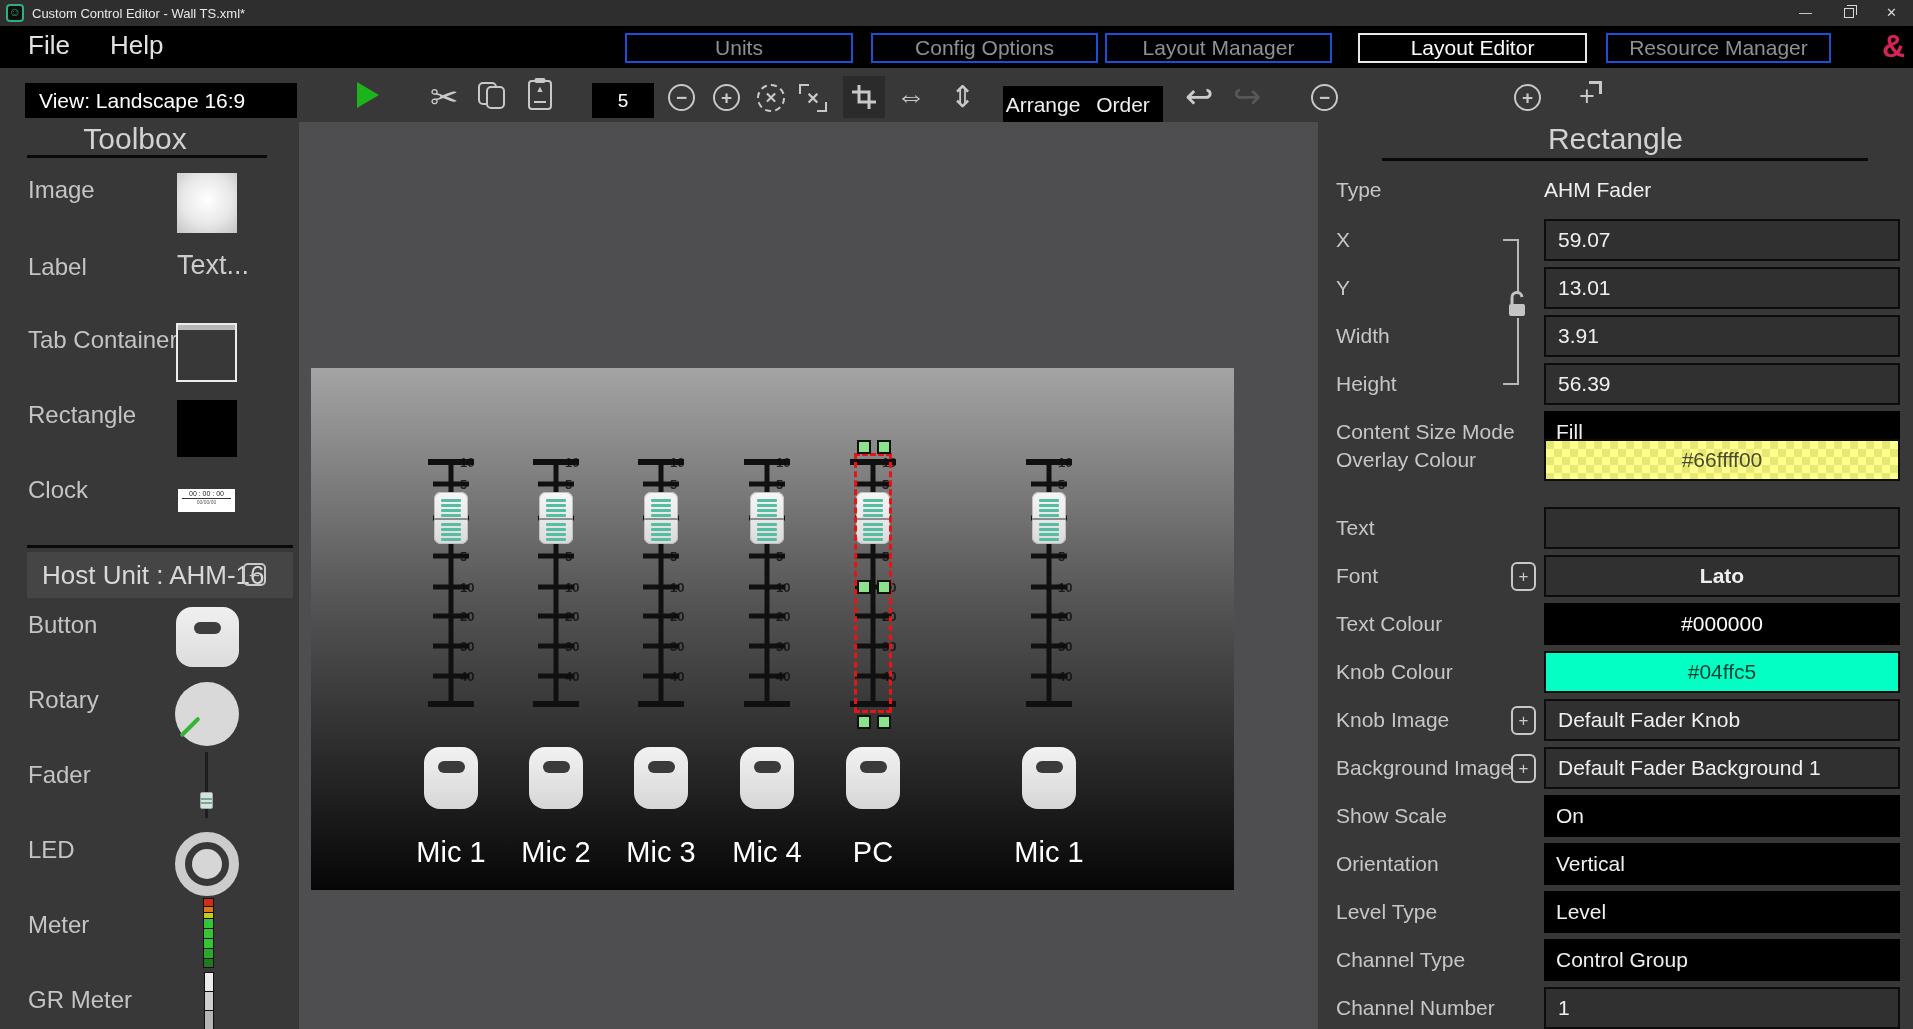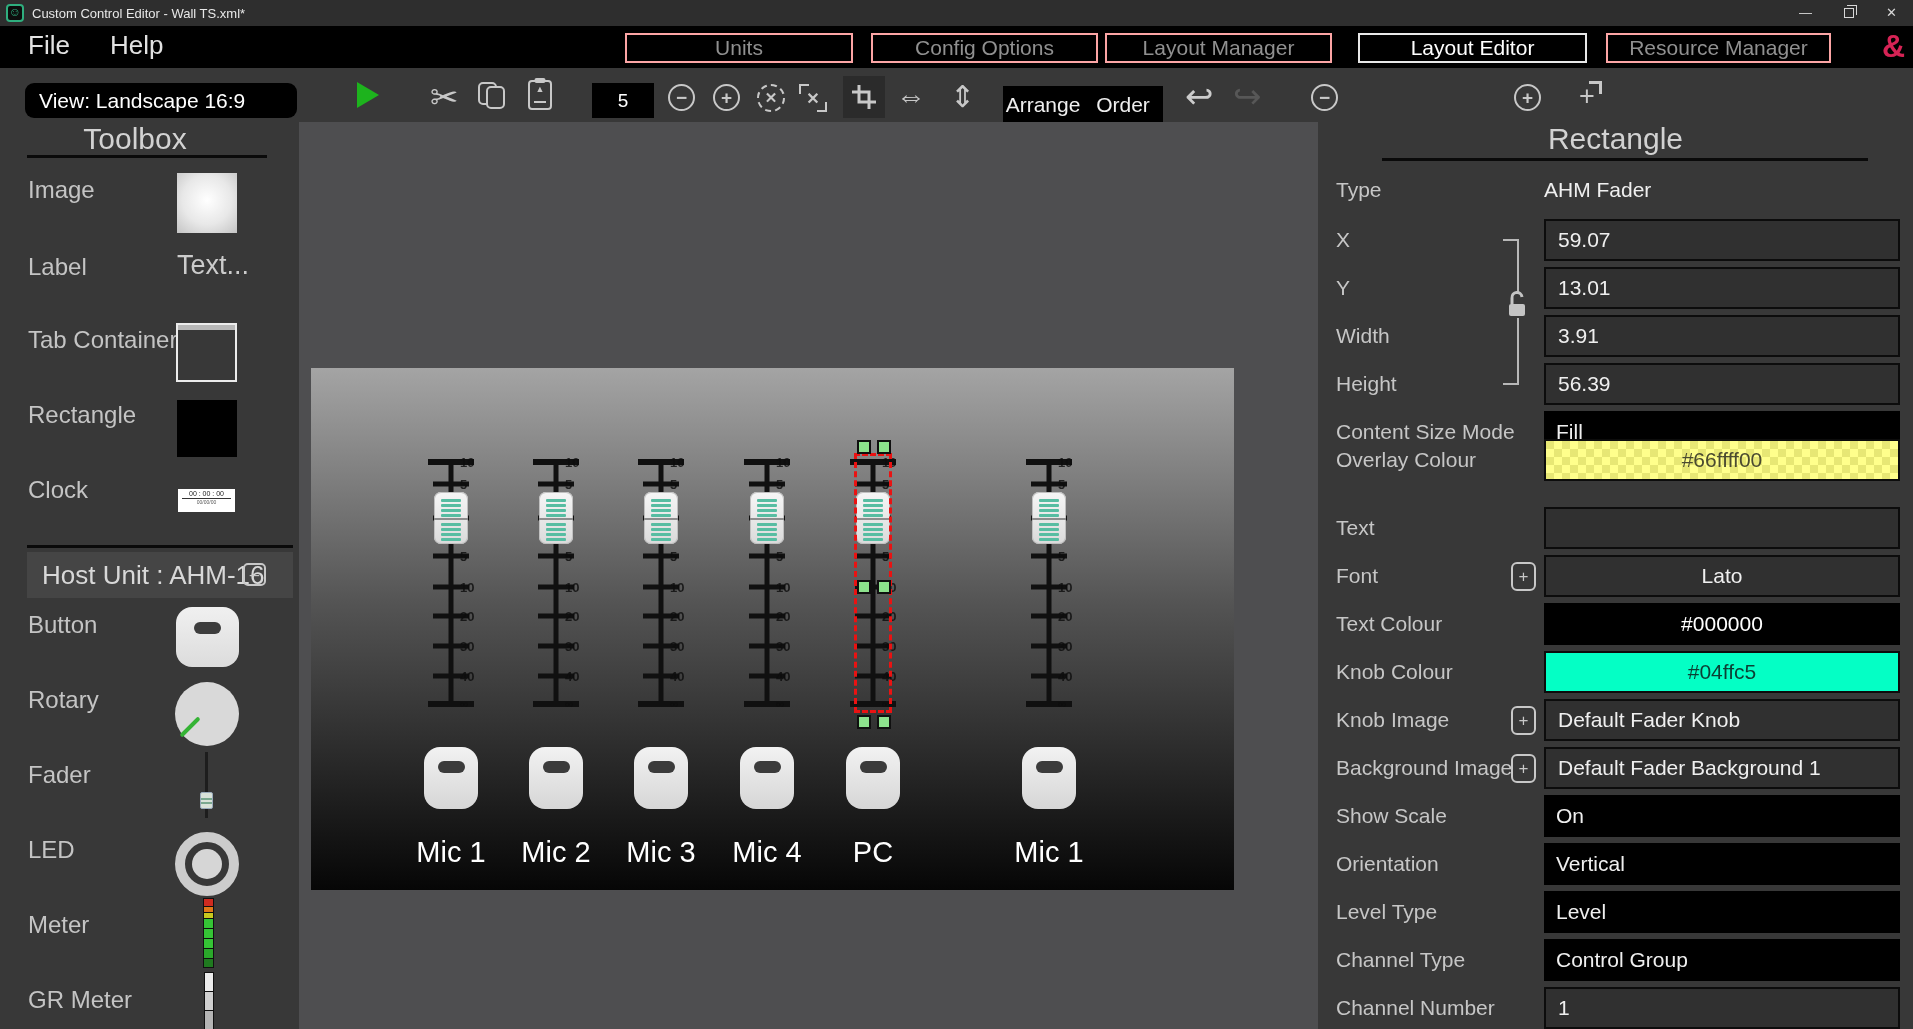--- a/index.html
+++ b/index.html
@@ -12,27 +12,27 @@
   .win-title{margin-left:8px;font-size:13px;color:#e8e8e8;}
   .win-controls{position:absolute;right:0;top:0;height:26px;display:flex;align-items:center;gap:32px;padding-right:16px;}
   .win-btn{color:#d8d8d8;font-size:13px;line-height:26px;cursor:default;}
   .restore-box{width:10px;height:10px;border:1.5px solid #d8d8d8;position:relative;}
   .restore-box:before{content:"";position:absolute;left:2px;top:-4px;width:9px;height:9px;border-top:1.5px solid #d8d8d8;border-right:1.5px solid #d8d8d8;}
 
   
   .menubar{position:absolute;left:0;top:26px;width:1913px;height:42px;background:#000;}
   .menu-item{position:absolute;top:4px;font-size:26px;color:#e2e2e2;}
   .logo-amp{position:absolute;right:8px;top:2px;font-size:32px;font-weight:bold;color:#d62355;}
-  .tab{position:absolute;top:7px;height:30px;border:2px solid #fca5a5;color:#909090;font-size:21px;display:flex;align-items:center;justify-content:center;}
+  .tab{position:absolute;top:7px;height:30px;border:2px solid #1d4ed8;color:#909090;font-size:21px;display:flex;align-items:center;justify-content:center;}
   .tab.active{border-color:#e8e8e8;color:#fff;}
 
   
   .toolbar{position:absolute;left:0;top:68px;width:1913px;height:54px;background:#383838;color:#c8c8c8;}
   .tb{position:absolute;display:flex;align-items:center;justify-content:center;}
-  .viewbox{left:25px;top:15px;width:272px;height:35px;background:#000;color:#fff;font-size:21px;justify-content:flex-start;padding-left:14px;border-radius:9px;}
+  .viewbox{left:25px;top:15px;width:272px;height:35px;background:#000;color:#fff;font-size:21px;justify-content:flex-start;padding-left:14px;}
   .play{left:357px;top:14px;width:0;height:0;border-left:22px solid #1db31d;border-top:13px solid transparent;border-bottom:13px solid transparent;}
   .glyph{font-size:30px;color:#c8c8c8;}
   .copy-ic{left:478px;top:14px;width:30px;height:28px;}
   .copy-ic i{position:absolute;width:19px;height:23px;border:2.5px solid #c8c8c8;border-radius:5px;}
   .copy-ic i:first-child{left:0;top:0;}
   .copy-ic i:last-child{left:8px;top:4px;background:#383838;}
   .paste-ic{left:528px;top:12px;width:24px;height:30px;border:2.5px solid #c8c8c8;border-radius:4px;}
   .paste-ic:before{content:"";position:absolute;top:-4px;left:50%;transform:translateX(-50%);width:11px;height:5px;background:#c8c8c8;border-radius:2px;}
   .paste-ic:after{content:"▲";color:#c8c8c8;font-size:9px;position:absolute;top:2px;left:50%;transform:translateX(-50%);}
   .paste-line{position:absolute;bottom:5px;left:4px;right:4px;height:2px;background:#c8c8c8;}
@@ -104,21 +104,21 @@
 
   
   .props{position:absolute;left:1318px;top:122px;width:595px;height:907px;background:#383838;overflow:hidden;}
   .props .side-h{width:595px;top:0;}
   .prow{position:absolute;left:0;width:595px;height:44px;}
   .plabel{position:absolute;left:18px;top:50%;transform:translateY(-50%);font-size:21px;color:#c6c6c6;white-space:nowrap;}
   .pval{position:absolute;left:226px;top:1px;width:356px;height:42px;font-size:21px;color:#efefef;display:flex;align-items:center;padding:0 12px;}
   .pval.plain{padding-left:0;}
   .pval.input{background:#303030;border:2px solid #0c0c0c;}
   .pval.dropdown{background:#000;}
-  .pval.center{justify-content:center;}
+  .pval.center{justify-content:center;font-weight:bold;}
   .pval.sw-overlay{border:2px solid #0c0c0c;justify-content:center;color:#4a4a30;
      background-image:linear-gradient(rgba(255,255,0,0.45),rgba(255,255,0,0.45)),repeating-conic-gradient(#ffffff 0% 25%,#d4d4d4 0% 50%);
      background-size:100% 100%,16px 16px;}
   .pval.sw-black{background:#000;justify-content:center;color:#fff;}
   .pval.sw-knob{background:#04ffc5;justify-content:center;color:#0c3f34;border:2px solid #0c0c0c;}
   .plus-btn{position:absolute;left:193px;top:8px;width:25px;height:29px;border:2px solid #c8c8c8;border-radius:6px;color:#c8c8c8;font-size:17px;line-height:25px;text-align:center;}
   .link-line{position:absolute;left:199px;width:2px;background:#b8b8b8;}
   .link-stub{position:absolute;left:185px;width:15px;height:2px;background:#b8b8b8;}
   .lock-wrap{position:absolute;left:186px;top:288px;}
 </style>

